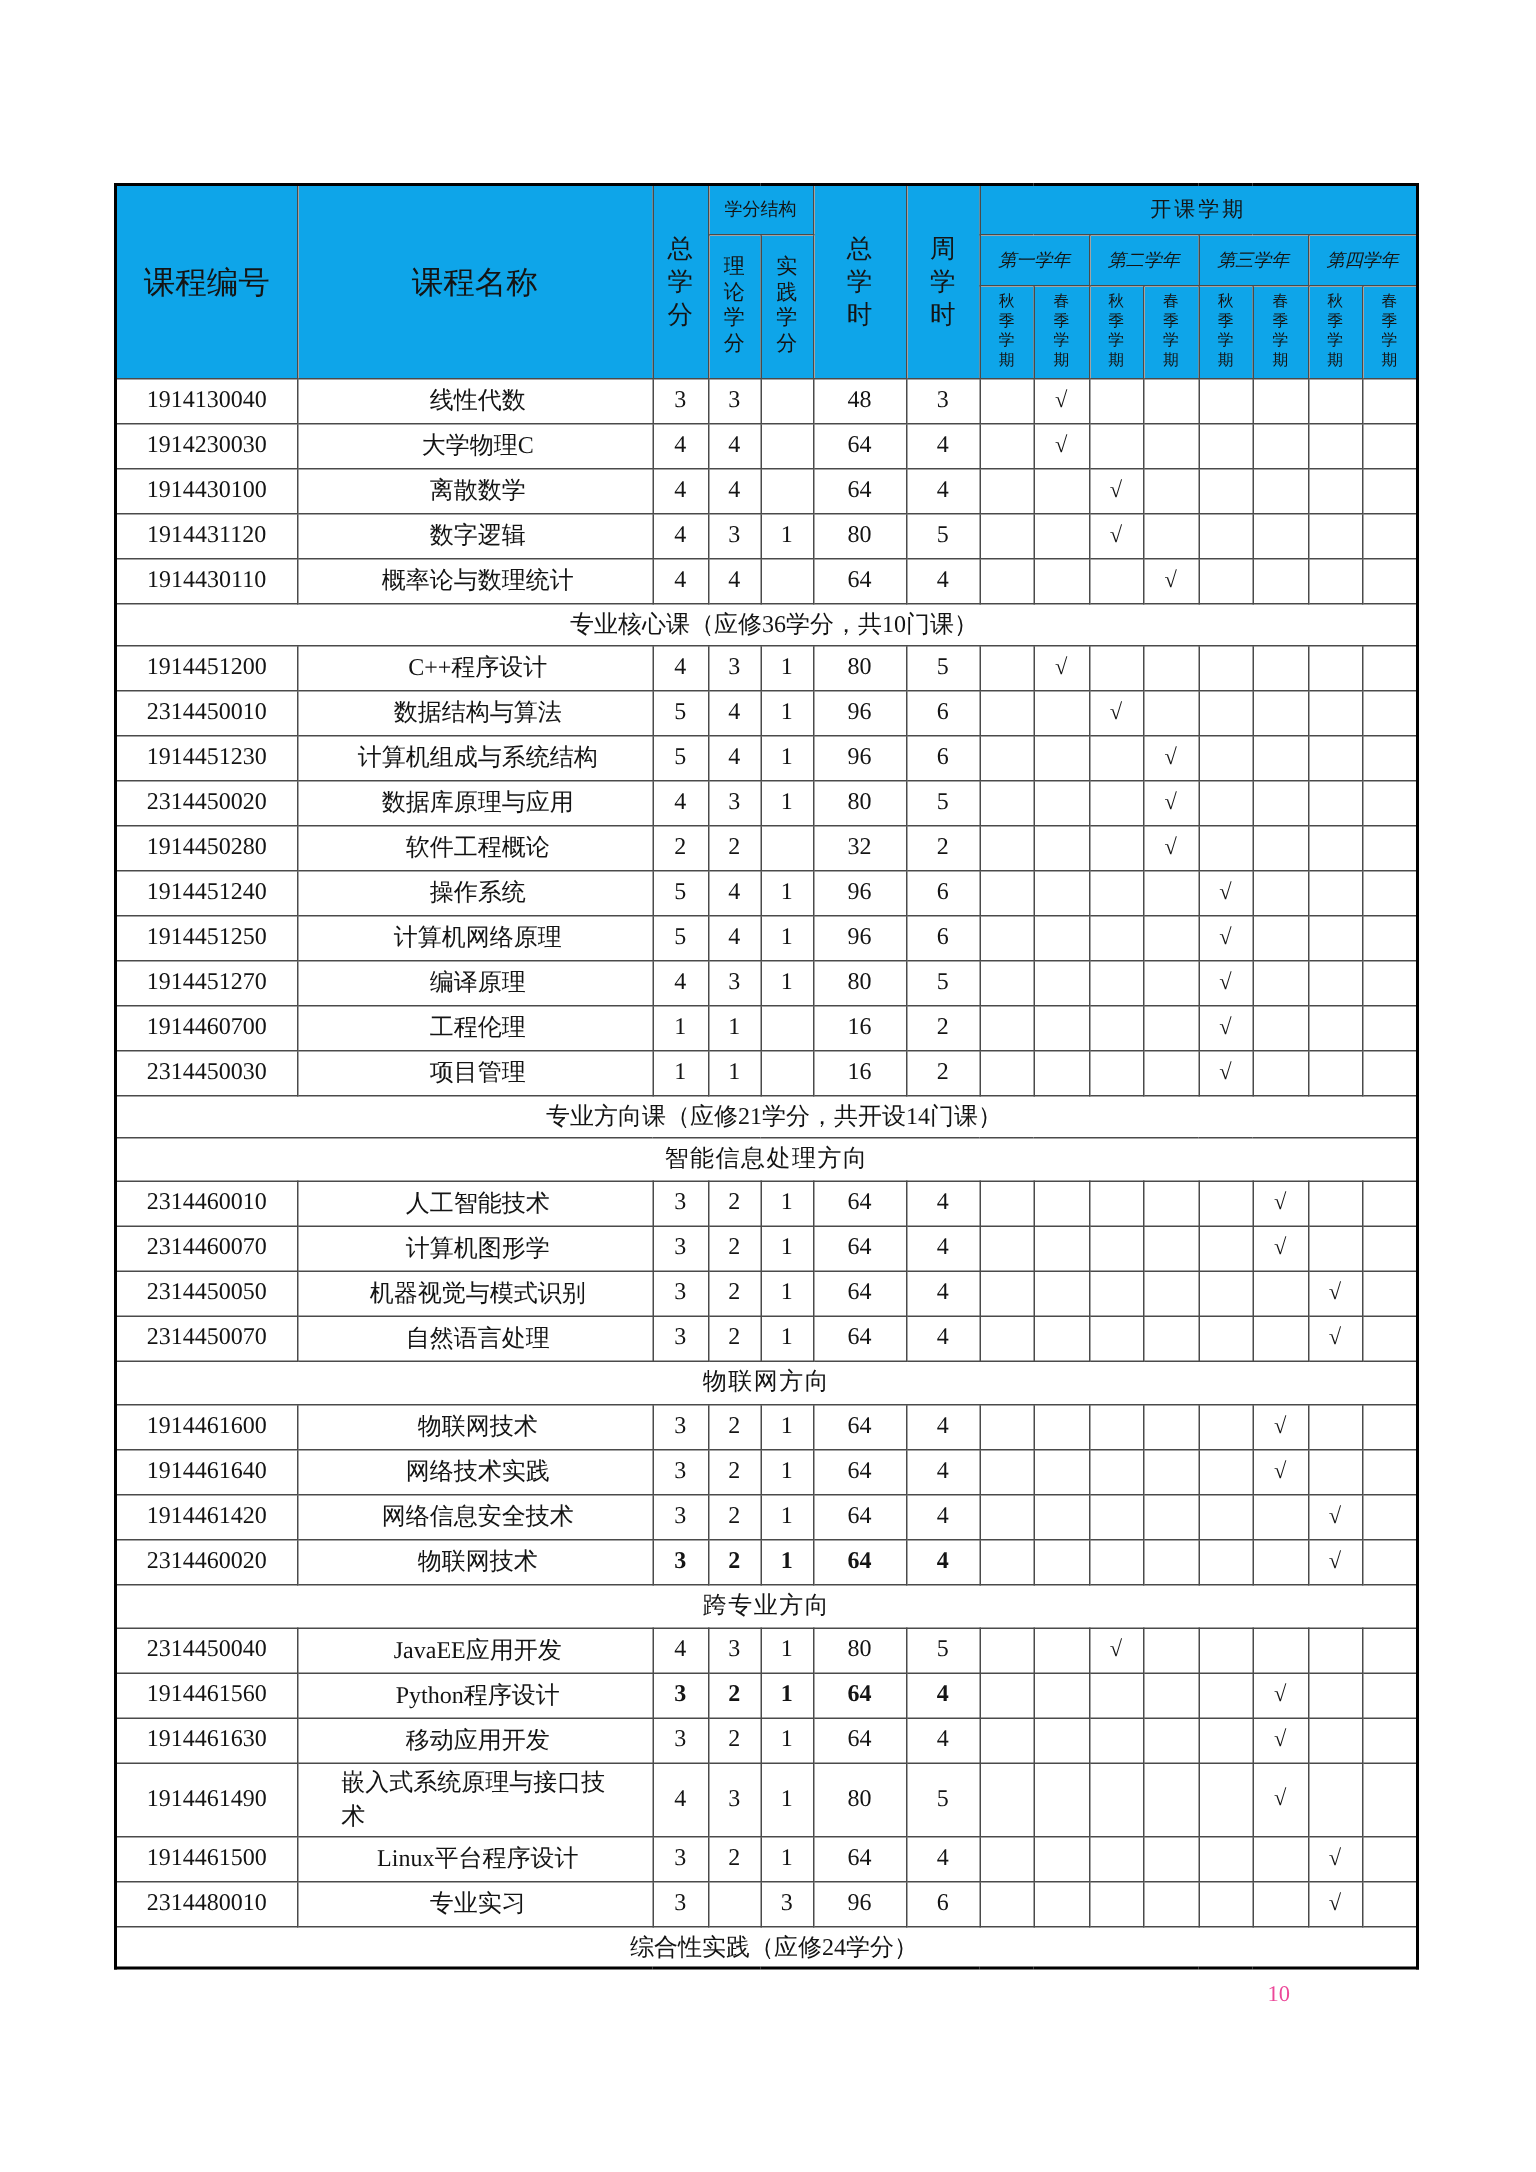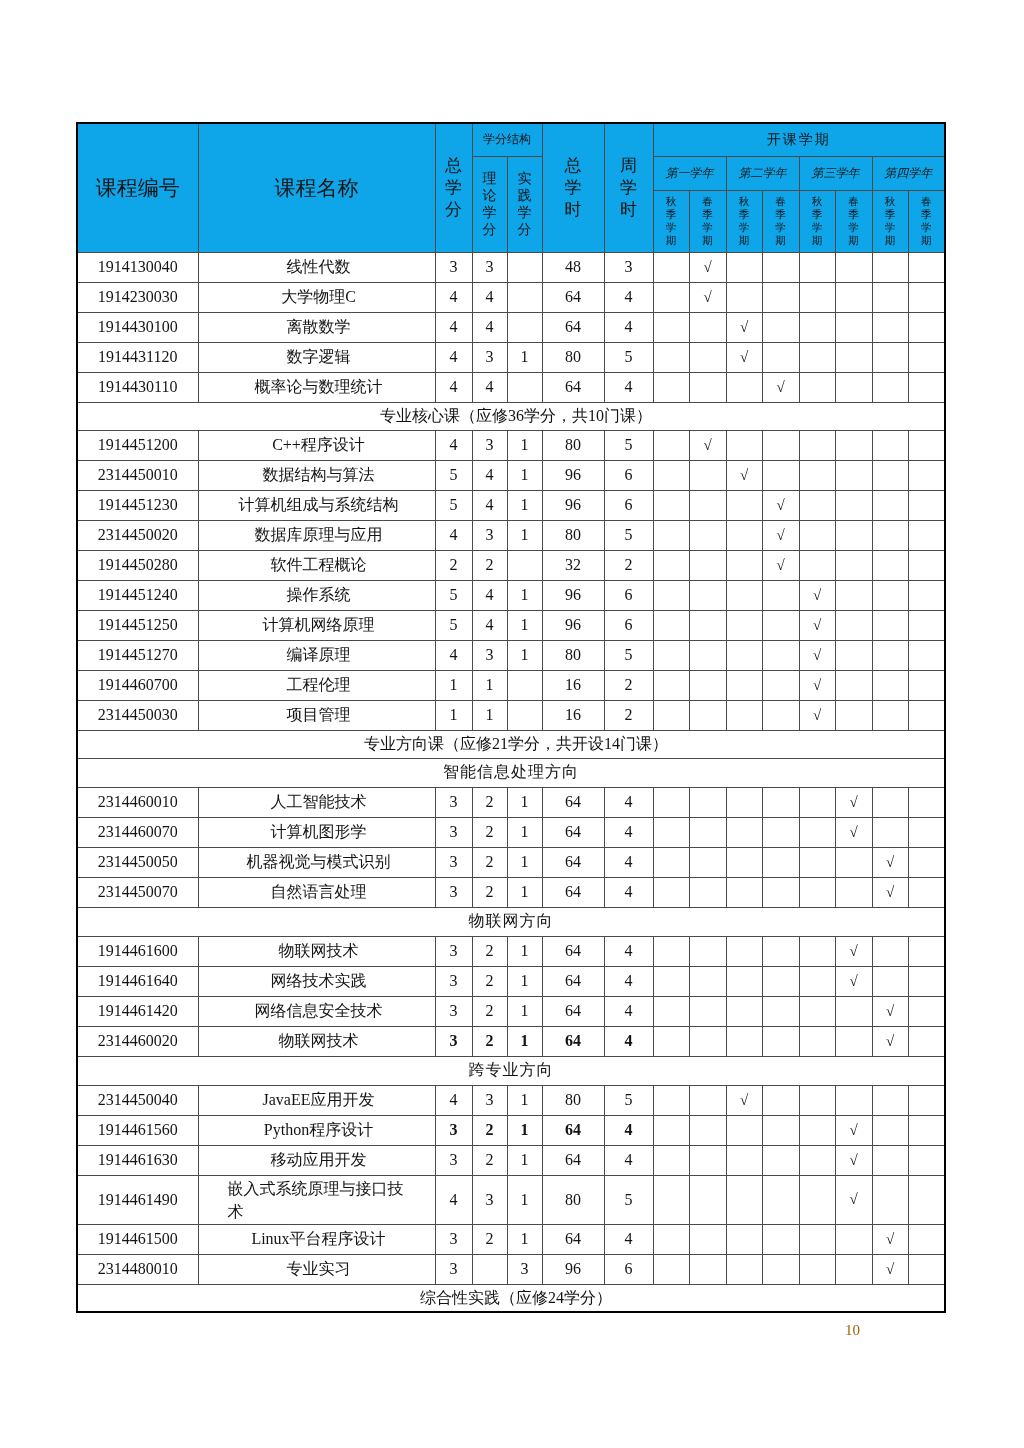--- a/index.html
+++ b/index.html
@@ -50,21 +50,21 @@
   td.sem-cell { font-size: 15px; }
   td.section-cell { text-align: left; padding-left: 10px; font-size: 16px; }
   td.subsection-cell { text-align: center; font-size: 16px; letter-spacing: 1px; }
   tr.bold-values td.num-cell { font-weight: bold; }
   .wrap-narrow { display: inline-block; width: 182px; word-break: break-all; line-height: 1.45; text-align: left; }
   .page-number {
     position: absolute;
     left: 845px;
     top: 1322px;
     font-size: 15px;
-    color: #a16207;
+    color: #ec4899;
     font-family: "Liberation Serif", "DejaVu Serif", serif;
   }
 </style>
 </head>
 <body>
 
 <div class="page">
 
   <table class="curriculum">
     <colgroup>

